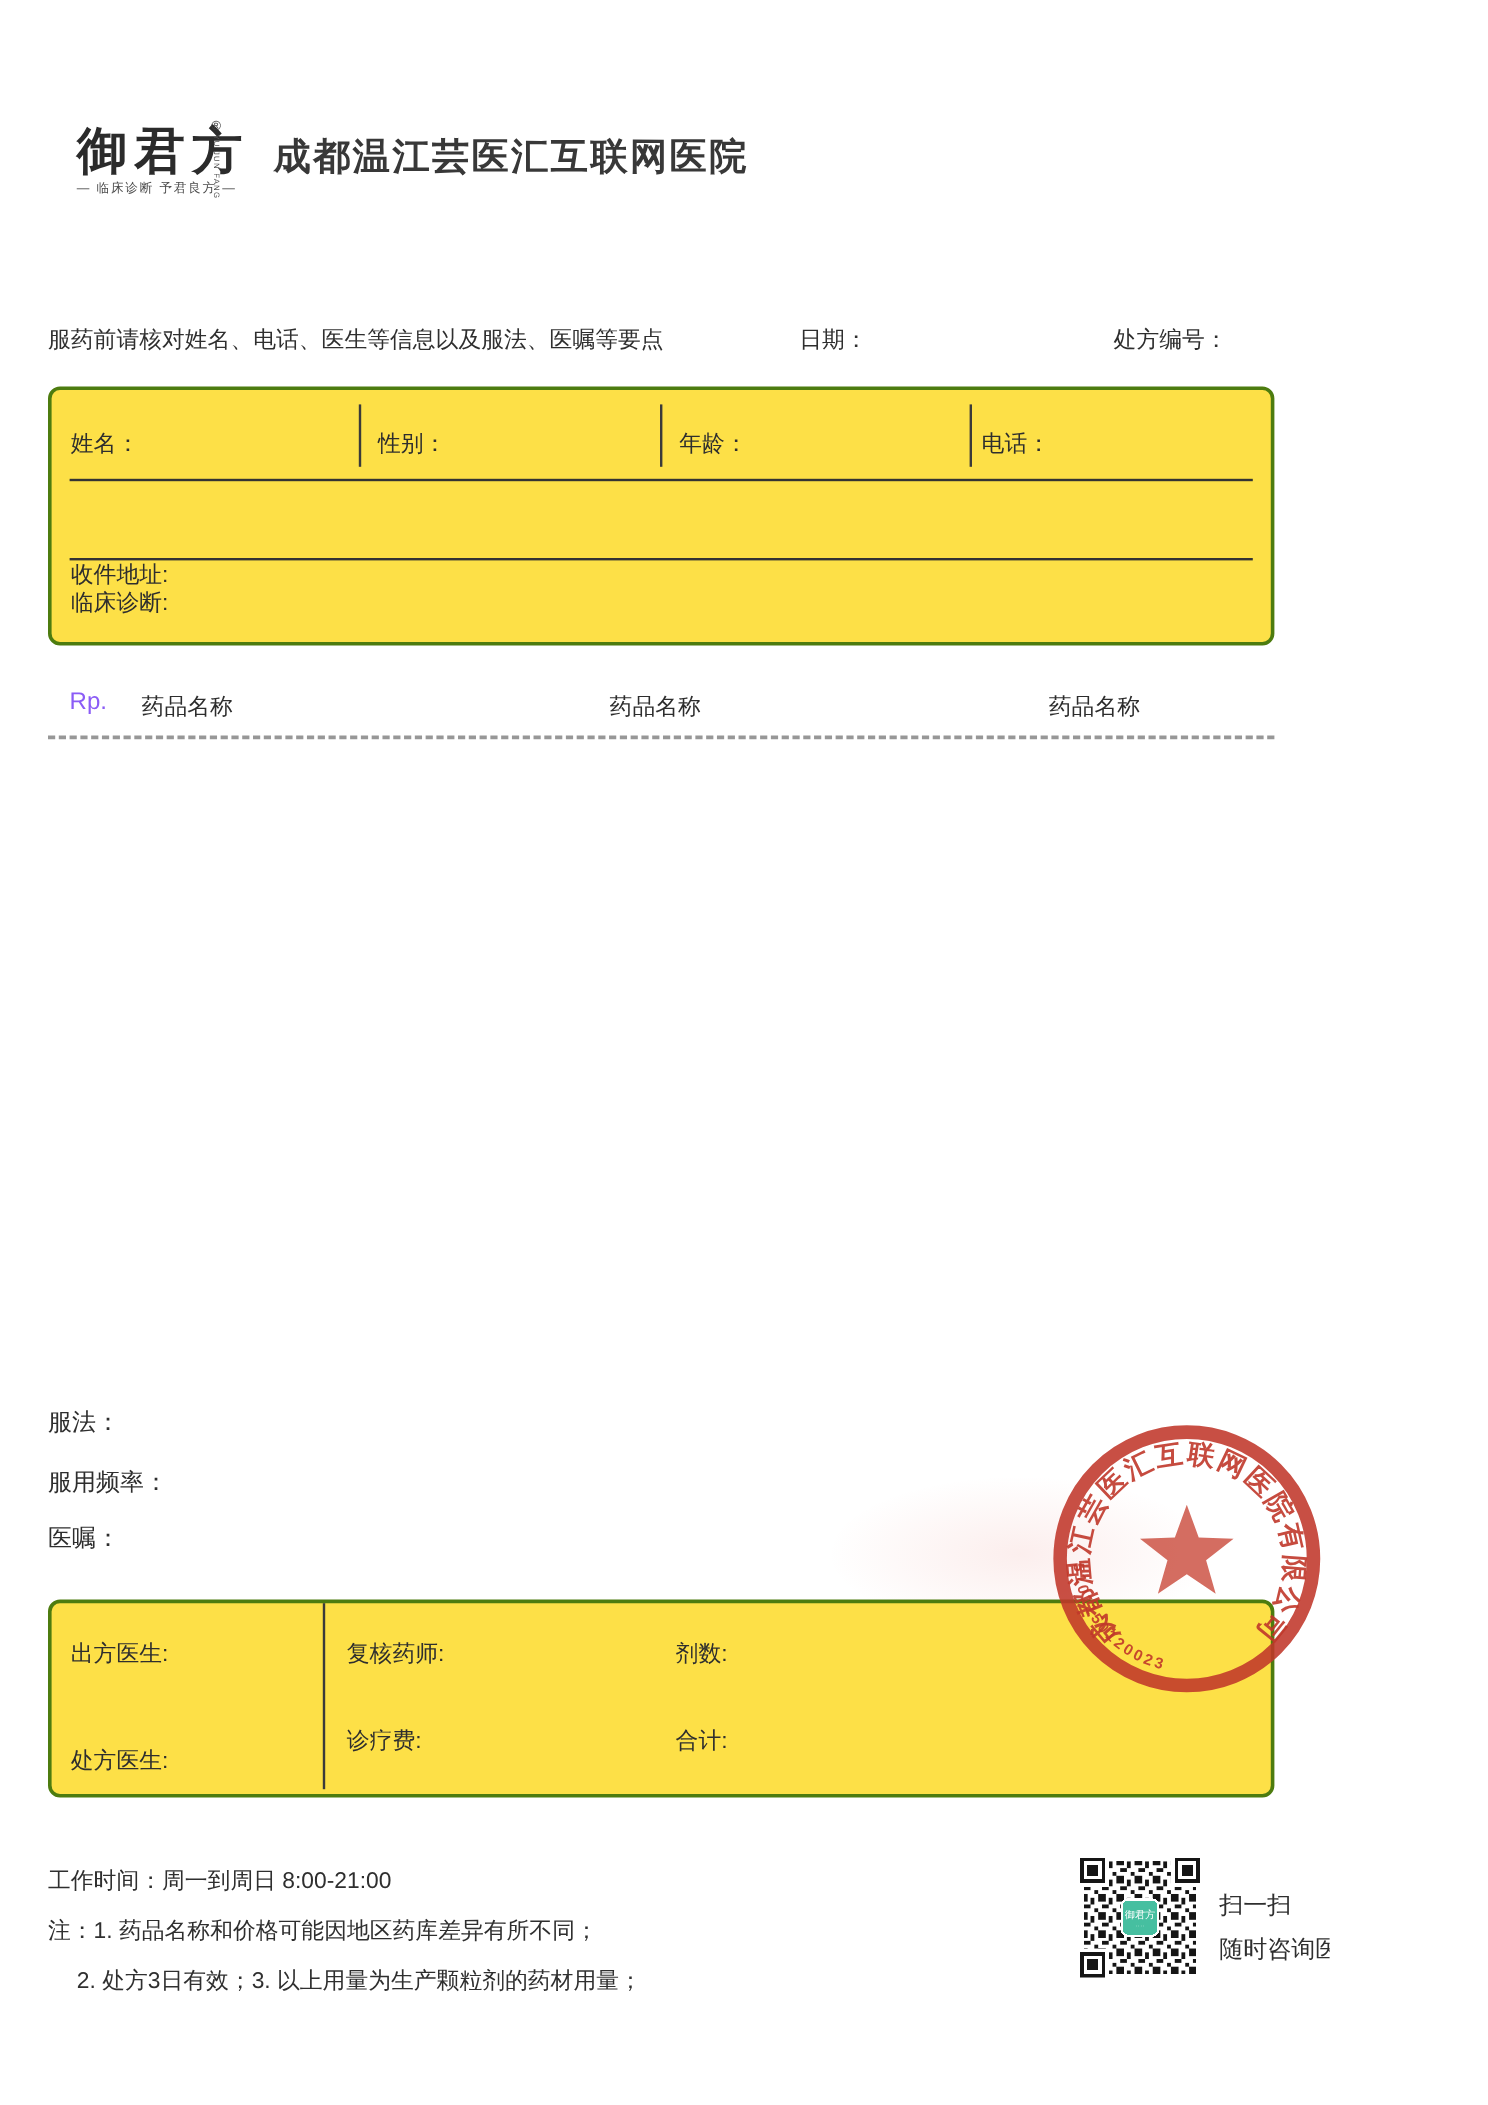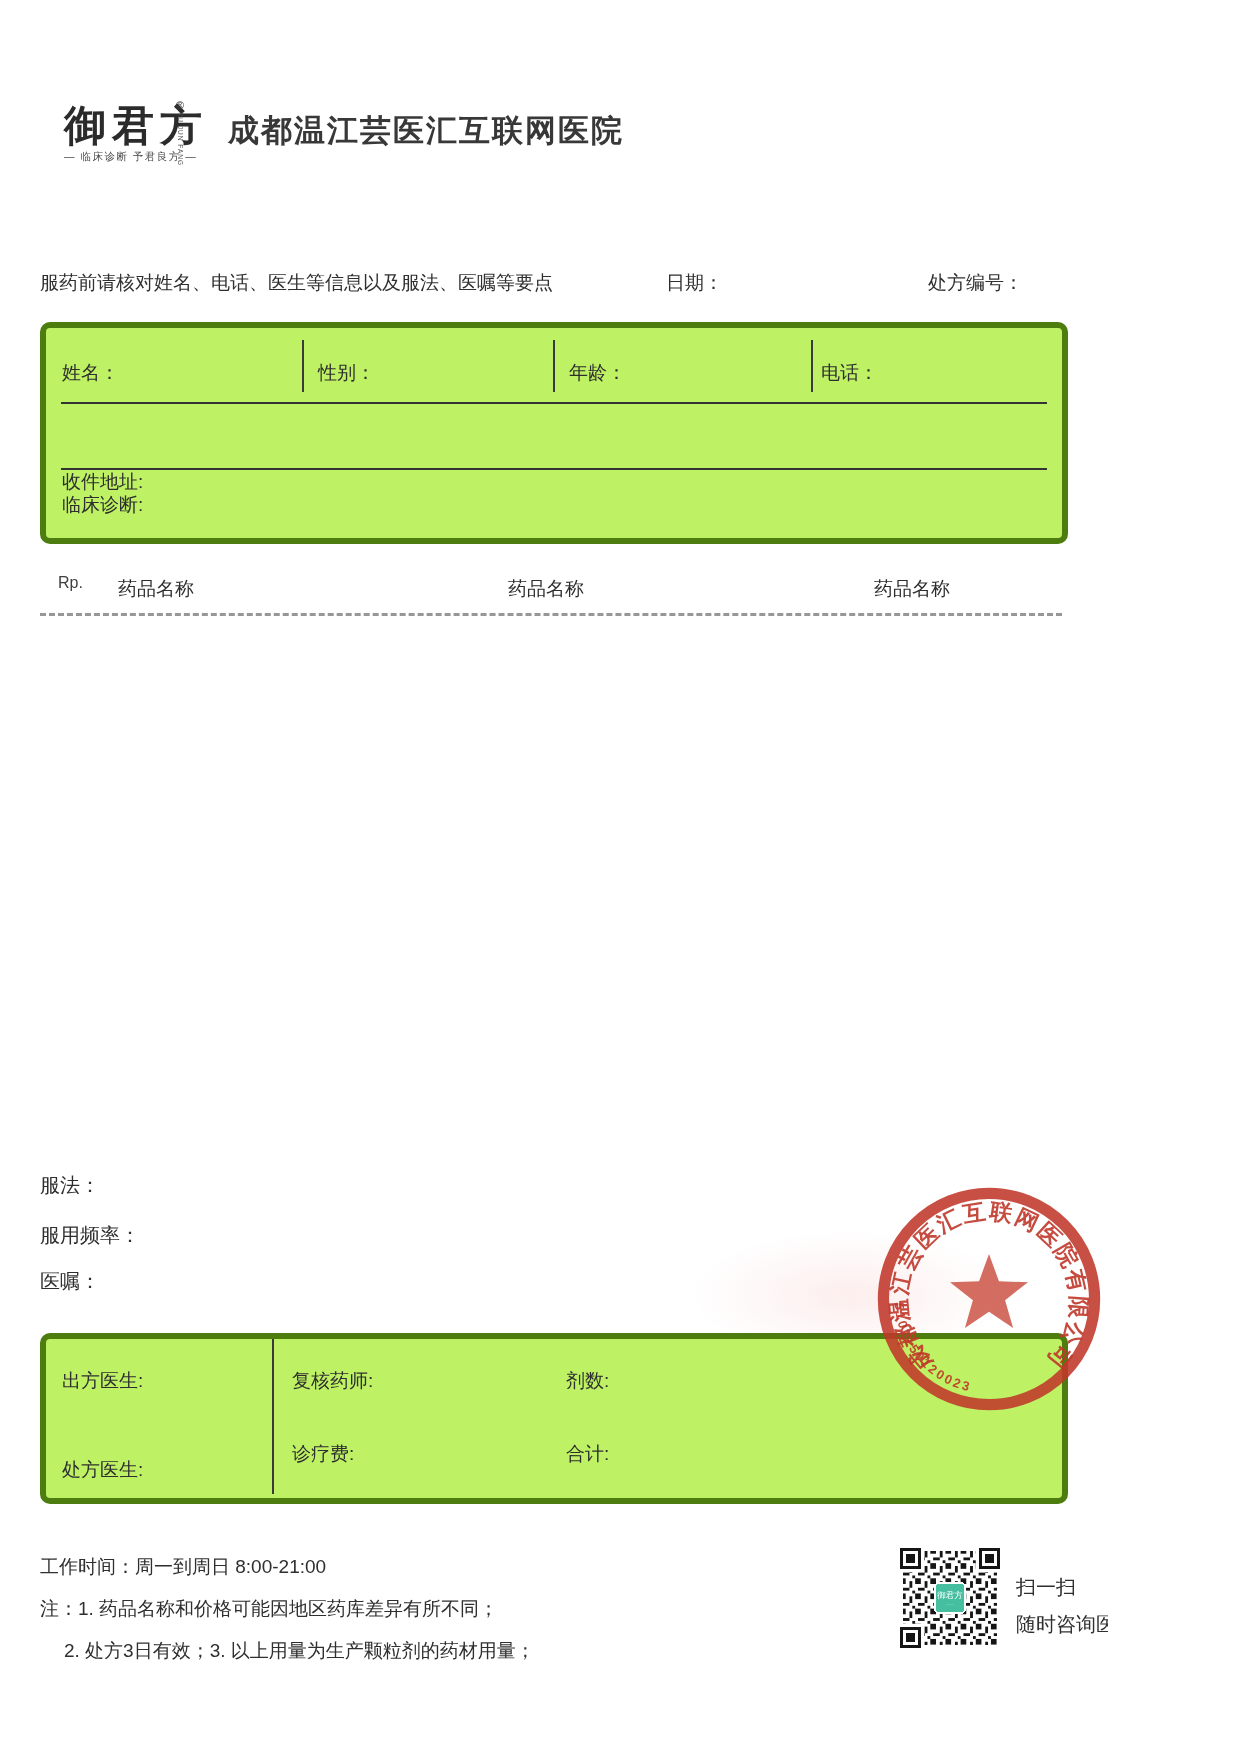--- a/index.html
+++ b/index.html
@@ -12,27 +12,27 @@
   .logo-side{left:176px;top:100px;display:flex;flex-direction:column;align-items:center;}
   .logo-reg{font-size:11px;color:#444;line-height:10px;}
   .logo-vert{writing-mode:vertical-rl;font-size:6.5px;letter-spacing:1px;color:#555;margin-top:2px;}
   .logo-slogan{left:64px;top:150px;font-size:10.5px;letter-spacing:1.5px;color:#4a4a4a;white-space:nowrap;}
   .hospital-title{left:228px;top:110px;font-size:31px;font-weight:700;letter-spacing:2px;color:#383838;white-space:nowrap;}
   
   .notice{left:40px;top:270px;font-size:19px;color:#2f2f2f;white-space:nowrap;}
   .date-label{left:666px;top:270px;font-size:19px;}
   .rx-label{left:928px;top:270px;font-size:19px;}
   
-  .formbox{border:6px solid #4d7c0f;border-radius:10px;background:#bef264;}
+  .formbox{border:3px solid #4d7c0f;border-radius:10px;background:#fde047;}
   .patient-box{left:40px;top:322px;width:1016px;height:210px;}
   .vline{position:absolute;width:2px;background:#3a3a3a;}
   .hline{position:absolute;height:2px;background:#333;}
   .flabel{position:absolute;font-size:19px;color:#2e2e2e;white-space:nowrap;}
   
-  .rp{left:58px;top:574px;font-size:16px;color:#404040;}
+  .rp{left:58px;top:574px;font-size:20px;color:#8b5cf6;}
   .drugcol{font-size:19px;color:#2d2d2d;top:576px;}
   .dashline{left:40px;top:613px;width:1022px;border-top:3px dashed #979797;}
   
   .usage{left:40px;font-size:20px;color:#2e2e2e;}
   
   .signoff-box{left:40px;top:1333px;width:1016px;height:159px;}
   
   .stamp{left:866px;top:1176px;z-index:5;}
   .smudge{left:690px;top:1230px;width:320px;height:130px;
           background:radial-gradient(closest-side,rgba(224,90,78,0.10),rgba(224,90,78,0));}

